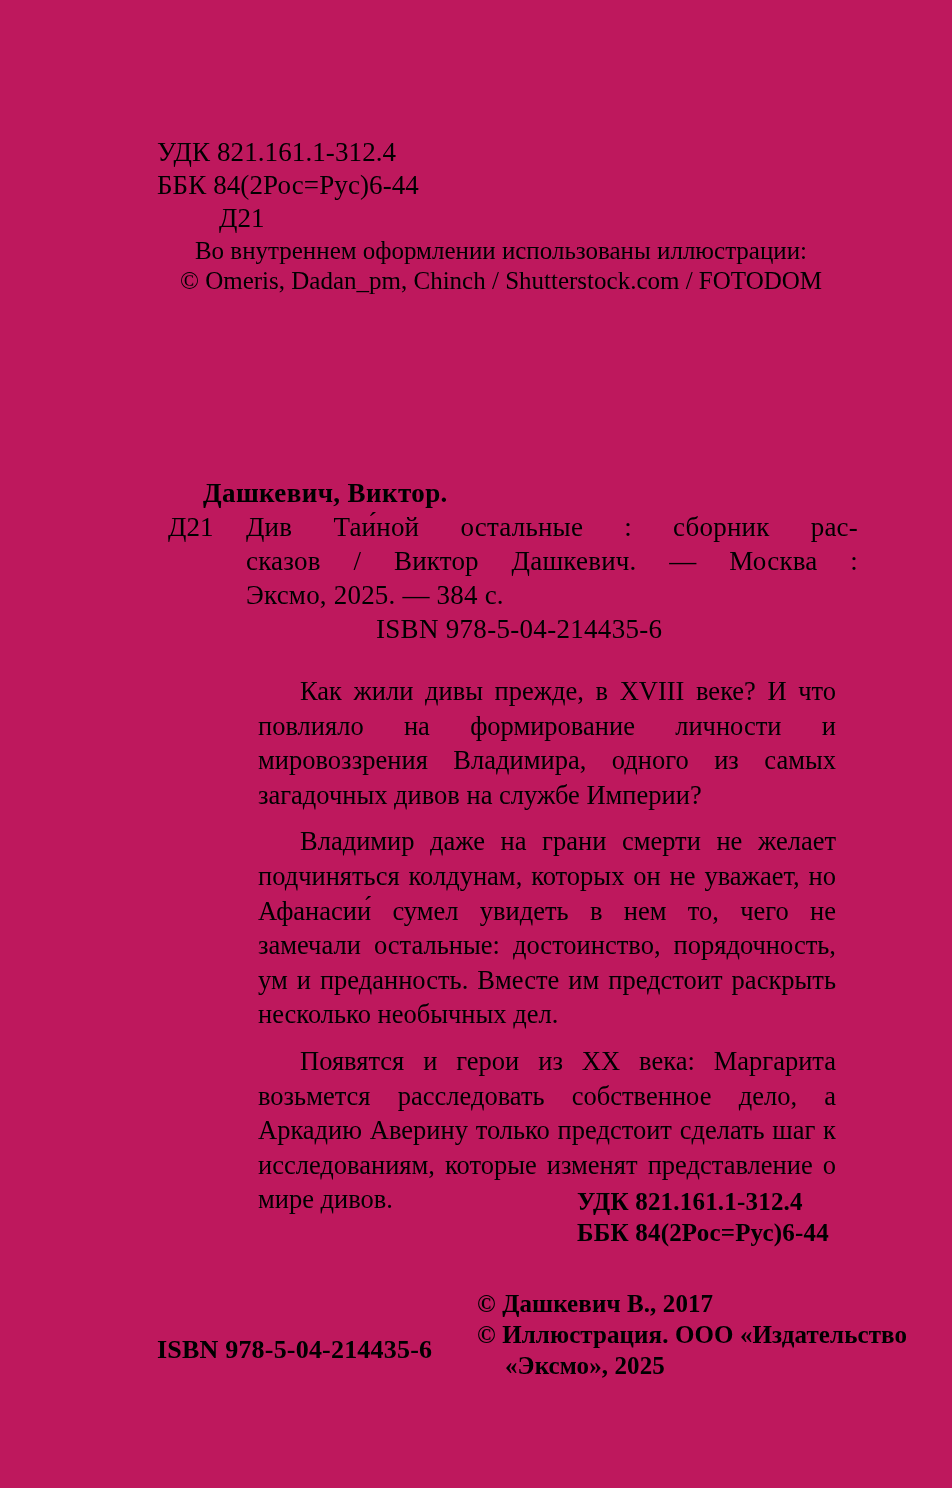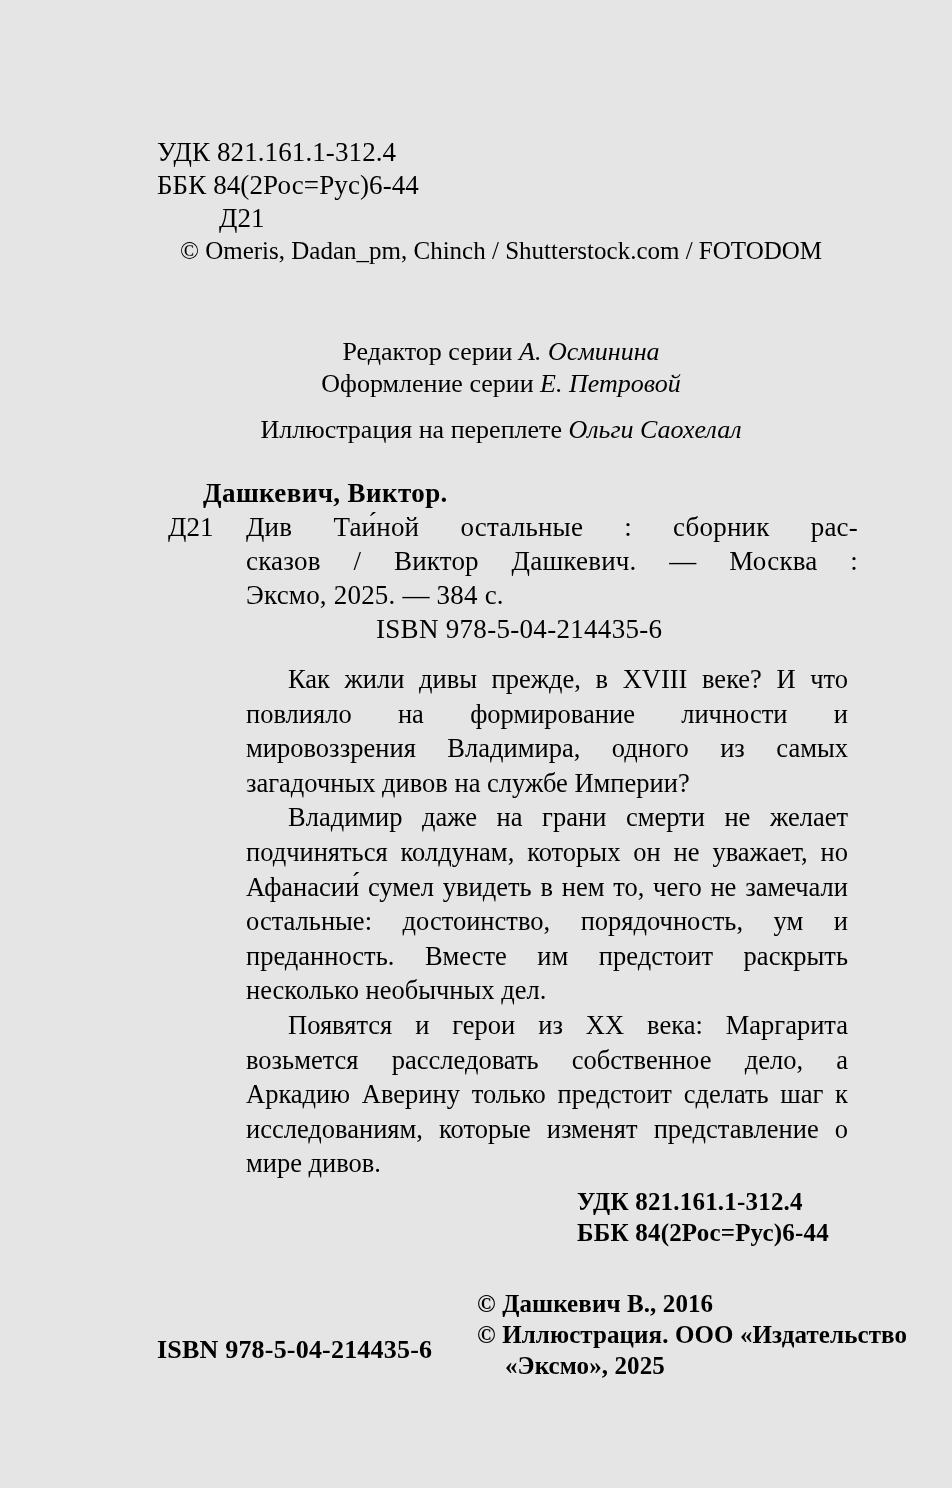--- a/index.html
+++ b/index.html
@@ -10,21 +10,21 @@
   }
   body {
     font-family: "Liberation Serif", "DejaVu Serif", serif;
     color: #000000;
     -webkit-font-smoothing: antialiased;
   }
   .page {
     position: relative;
     width: 952px;
     height: 1488px;
-    background: #e5e5e5;
+    background: #be185d;
     overflow: hidden;
     margin: 0 auto;
   }
 
   
   .blk { position: absolute; }
   .line { white-space: pre; }
   .i    { font-style: italic; }
 
   
@@ -95,21 +95,21 @@
 
   
   #annotation {
     left: 246px;
     top: 662px;
     width: 602px;
     font-size: 26.5px;
     line-height: 34.6px;
   }
   #annotation p {
-    margin: 0;
+    margin: 12px;
     text-align: justify;
     text-align-last: left;
     text-indent: 42px;
     hyphens: manual;
   }
 
   
   #udk-bottom {
     left: 577px;
     top: 1186px;
@@ -145,28 +145,24 @@
 
 <div class="page">
 
   <div class="blk" id="udk-top">
     <div class="line">УДК 821.161.1-312.4</div>
     <div class="line">ББК 84(2Рос=Рус)6-44</div>
     <div class="line d21">Д21</div>
   </div>
 
   <div class="blk" id="illus-credits">
+    <div class="line">Во внутреннем оформлении использованы иллюстрации:</div>
     <div class="line">© Omeris, Dadan_pm, Chinch / Shutterstock.com / FOTODOM</div>
   </div>
 
-  <div class="blk" id="series-credits">
-    <div class="line"><span>Редактор серии </span><span class="i">А. Осминина</span></div>
-    <div class="line"><span>Оформление серии </span><span class="i">Е. Петровой</span></div>
-    <div class="line cover-line"><span>Иллюстрация на переплете </span><span class="i">Ольги Саохелал</span></div>
-  </div>
 
   <div class="blk" id="record">
     <div class="author line">Дашкевич, Виктор.</div>
     <div class="record-body">
       <span class="shelfmark">Д21</span>
       <div class="rec-line">Див Таи́ной остальные : сборник рас-</div>
       <div class="rec-line">сказов / Виктор Дашкевич. — Москва :</div>
       <div class="rec-line last">Эксмо, 2025. — 384 с.</div>
       <div class="isbn-line">ISBN 978-5-04-214435-6</div>
     </div>
@@ -177,20 +173,20 @@
     <p>Владимир даже на грани смерти не желает подчиняться колдунам, которых он не уважает, но Афанасии́ сумел увидеть в нем то, чего не замечали остальные: достоинство, порядочность, ум и преданность. Вместе им предстоит раскрыть несколько необычных дел.</p>
     <p>Появятся и герои из XX века: Маргарита возьмется расследовать собственное дело, а Аркадию Аверину только предстоит сделать шаг к исследованиям, которые изменят представление о мире дивов.</p>
   </div>
 
   <div class="blk" id="udk-bottom">
     <div class="line">УДК 821.161.1-312.4</div>
     <div class="line">ББК 84(2Рос=Рус)6-44</div>
   </div>
 
   <div class="blk" id="copyright">
-    <div class="line">© Дашкевич В., 2016</div>
+    <div class="line">© Дашкевич В., 2017</div>
     <div class="line">© Иллюстрация. ООО «Издательство</div>
     <div class="line indent">«Эксмо», 2025</div>
   </div>
 
   <div class="blk line" id="isbn-bottom">ISBN 978-5-04-214435-6</div>
 
 </div>
 
 </body></html>

